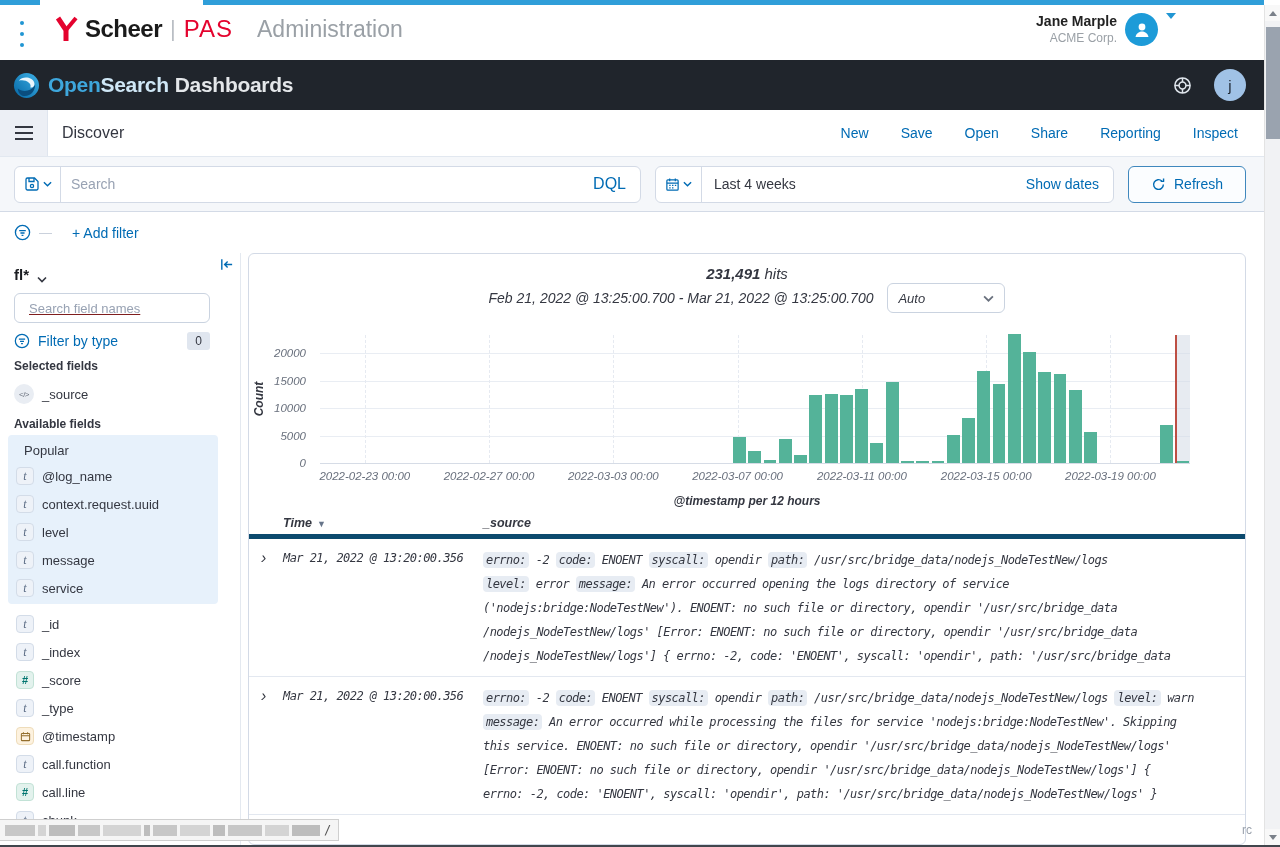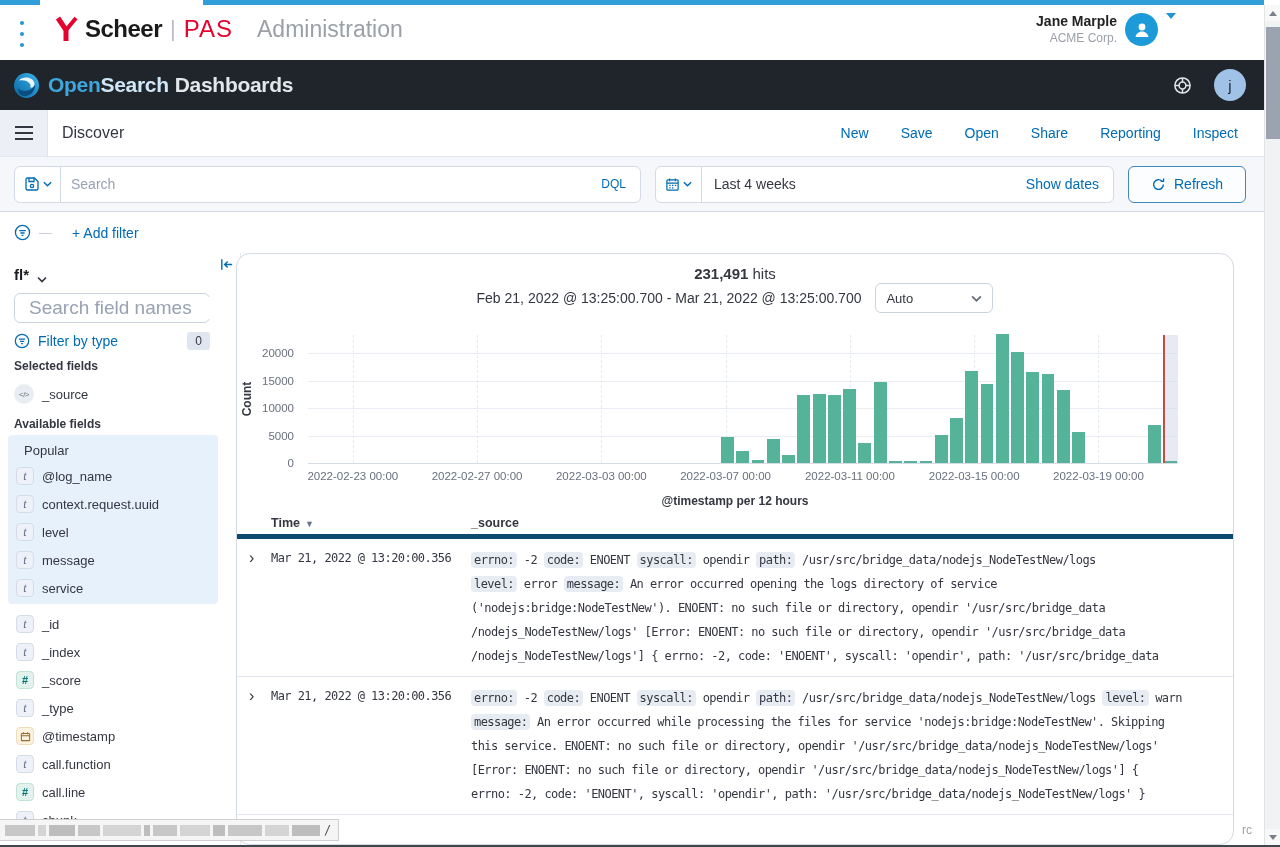--- a/index.html
+++ b/index.html
@@ -43,60 +43,60 @@
   .nav-title { position:absolute; left:62px; top:14px; font-size:16px; color:#343741; }
   .nav-links { position:absolute; right:26px; top:0; height:46px; display:flex; align-items:center; gap:32px; }
   .nav-link { color:#006bb4; font-size:14px; cursor:pointer; }
 
   
   .query-row { top:157px; height:55px; background:#f5f7fa; border-bottom:1px solid #d3dae6; display:flex; align-items:center; padding:0 18px 0 14px; gap:14px; }
   .search-box { flex:1 1 auto; height:37px; background:#fff; border:1px solid #d3dae6; border-radius:6px; display:flex; align-items:center; }
   .sq-addon { width:46px; height:100%; border-right:1px solid #d3dae6; display:flex; align-items:center; justify-content:center; gap:3px; cursor:pointer; }
   .search-input { flex:1; border:none; outline:none; font-size:14px; color:#343741; padding:0 10px; font-family:"Liberation Sans",sans-serif; background:transparent; }
   .search-input::placeholder { color:#98a2b3; }
-  .dql { font-size:12px; color:#006bb4; padding:0 14px; cursor:pointer;text-align:center; }
+  .dql { font-size:16px; color:#006bb4; padding:0 14px; cursor:pointer;text-align:center; }
   .date-box { width:459px; height:37px; background:#fff; border:1px solid #d3dae6; border-radius:6px; display:flex; align-items:center; }
   .date-addon { width:46px; height:100%; border-right:1px solid #d3dae6; display:flex; align-items:center; justify-content:center; gap:3px; cursor:pointer; }
   .date-text { flex:1; font-size:14px; color:#343741; padding-left:12px; cursor:pointer; }
   .show-dates { font-size:14px; color:#006bb4; padding-right:14px; cursor:pointer; }
   .refresh-btn { width:118px; height:37px; border:1px solid #3f87bd; border-radius:6px; background:#fbfdff; color:#006bb4; font-size:14px; font-weight:500; display:flex; align-items:center; justify-content:center; gap:8px; cursor:pointer; }
 
   
   .filter-row { top:212px; height:41px; background:#fff; display:flex; align-items:center; padding-left:14px; gap:8px; }
   .filter-dash { color:#c4ccd8; font-size:13px; }
   .add-filter { color:#006bb4; font-size:14px; cursor:pointer; margin-left:12px; }
 
   
   .sidebar { position:absolute; left:0; top:253px; width:241px; bottom:2px; background:#fff; border-right:1px solid #e4e9f0; padding:4px 0 0 0; overflow:hidden; }
   .ip-row { display:flex; align-items:flex-end; gap:8px; padding:2px 14px 0; height:26px; cursor:pointer; }
   .ip-name { font-size:15px; font-weight:700; color:#1a1c21; }
   .collapse-btn { position:absolute; right:4px; top:2px; cursor:pointer; padding:2px; }
   .sf-input { position:absolute; left:14px; top:40px; width:196px; height:30px; border:1px solid #cad3e0; border-radius:6px; background:#fff; display:flex; align-items:center; padding:0 8px; gap:6px; }
-  .sf-input input { border:none; outline:none; flex:1; font-size:19px; color:#7f1d1d; font-family:"Liberation Sans",sans-serif; }
+  .sf-input input { border:none; outline:none; flex:1; font-size:13px; color:#7f1d1d; font-family:"Liberation Sans",sans-serif;text-decoration:underline; }
   .sf-input input::placeholder { color:#98a2b3; }
   .fbt-row { position:absolute; left:14px; top:79px; width:196px; display:flex; align-items:center; gap:8px; cursor:pointer; }
   .fbt-label { color:#006bb4; font-size:14px; }
   .fbt-count { margin-left:auto; background:#e0e6ef; border-radius:3px; font-size:12px; color:#343741; padding:2px 8px; }
   .side-h { font-size:12px; font-weight:700; color:#343741; padding:0 14px; }
   .h-selected { position:absolute; top:106px; }
   .sel-list { position:absolute; top:127px; left:0; right:0; }
   .h-available { position:absolute; top:164px; }
   .field-lists { position:absolute; top:182px; left:8px; right:22px; }
   .popular-box { background:#e7f1fb; border-radius:4px; padding:6px 0 2px; }
   .popular-h { font-size:13px; color:#343741; padding:2px 0 4px 16px; }
   .field-item { display:flex; align-items:center; gap:8px; height:28px; padding-left:8px; cursor:pointer; }
   .fname { font-size:13px; color:#343741; }
   .fbadge { width:18px; height:18px; border-radius:4px; display:flex; align-items:center; justify-content:center; flex:0 0 18px; }
   .fb-t { background:#eef2f8; border:1px solid #d3dce8; color:#5a6b84; font-family:"Liberation Serif",serif; font-style:italic; font-size:12px; }
   .fb-n { background:#e3f2ed; border:1px solid #c2e2d6; color:#00756f; font-size:11px; font-weight:700; }
   .fb-d { background:#fdf2df; border:1px solid #eedcba; }
   .srcbadge { width:20px; height:20px; border-radius:50%; background:#e9edf3; color:#69707d; font-size:8px; display:flex; align-items:center; justify-content:center; flex:0 0 20px; letter-spacing:-0.5px; }
 
   
-  .main-card { position:absolute; left:236px; top:253px; width:998px; height:592px; background:#fff; border:1px solid #d3dae6; border-radius:14px; overflow:hidden; }
+  .main-card { position:absolute; left:248px; top:253px; width:998px; height:592px; background:#fff; border:1px solid #d3dae6; border-radius:6px; overflow:hidden;font-style:italic; }
   .hits-line { text-align:center; margin-top:11px; font-size:15px; color:#343741; }
   .hits-line b { font-weight:700; }
   .range-line { display:flex; align-items:center; justify-content:center; gap:14px; margin-top:1px; }
   .range-text { font-size:14px; color:#343741; }
   .interval-select { width:118px; height:30px; border:1px solid #cad3e0; border-radius:6px; display:flex; align-items:center; justify-content:space-between; padding:0 10px; font-size:13px; color:#343741; cursor:pointer; background:#fff; }
 
   .chart-outer { position:relative; margin:22px 0 0 71px; width:870px; height:129px; border-bottom:1px solid #d6dce6; }
   .gl-h { position:absolute; left:0; right:0; height:1px; background:#e9edf3; }
   .gl-v { position:absolute; top:0; bottom:0; width:0; border-left:1px dashed #e6eaf1; }
   .ytick { position:absolute; left:-70px; width:56px; text-align:right; font-size:11.5px; color:#69707d; }

